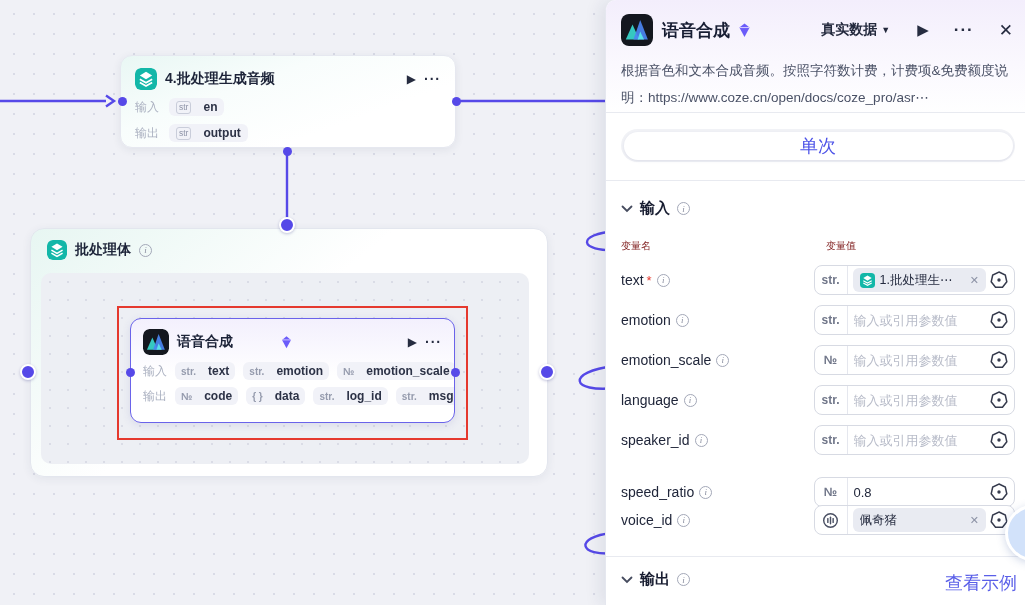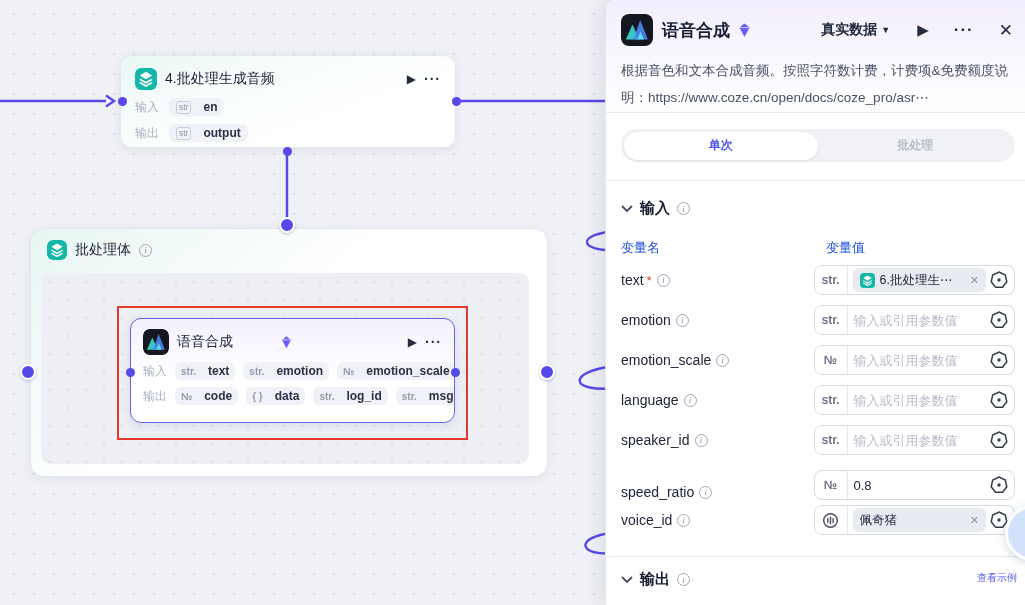--- a/index.html
+++ b/index.html
@@ -10,21 +10,21 @@
   .canvas { position:absolute; inset:0;
     background-image: radial-gradient(#d9dbe6 1.1px, transparent 1.1px);
     background-size: 20px 20px; background-position: 4px 4px; }
   svg.edges { position:absolute; inset:0; pointer-events:none; z-index:1; }
 
   .node-card { position:absolute; background:#fff; border:1px solid #e6e8f0; border-radius:12px;
     box-shadow:0 2px 8px rgba(40,50,80,.08); z-index:2; }
   .node4 { left:120px; top:55px; width:336px; height:93px;
     background:linear-gradient(160deg,#e9f7f4 0%,#f8fdfc 35%,#ffffff 70%); }
   .node-head { display:flex; align-items:center; gap:8px; padding:12px 14px 0 14px; }
-  .node-title { font-size:14px; font-weight:normal; color:#1d2439; flex:1; white-space:nowrap; }
+  .node-title { font-size:14px; font-weight:bold; color:#1d2439; flex:1; white-space:nowrap; }
   .icon-play { font-size:12px; color:#262c40; cursor:pointer; }
   .icon-more { font-size:14px; font-weight:bold; letter-spacing:1px; color:#262c40; cursor:pointer; line-height:10px; }
   .node-row { display:flex; align-items:center; gap:10px; padding:0 14px; margin-top:8px; }
   .row-label { font-size:12px; color:#aab0c0; }
   .pill { display:inline-flex; align-items:center; gap:12px; background:#f1f2f8; border-radius:6px;
     padding:2px 7px; font-size:12px; color:#2c3246; }
   .pill .tchip { font-size:8.5px; color:#8f95a9; border:1px solid #c9cdda; border-radius:3px; padding:0 2px; line-height:11px; }
   .pill b { font-weight:bold; font-size:12px; color:#2c3246; }
   .pill .tpre { font-size:10px; color:#959bad; font-weight:bold; }
 
@@ -67,46 +67,46 @@
   .pmode { margin-left:auto; display:flex; align-items:center; gap:4px; font-size:14px; font-weight:bold; color:#23293d; cursor:pointer; }
   .pmode .caret { font-size:9px; color:#23293d; }
   .phead .icon-play { font-size:15px; margin-left:18px; }
   .phead .icon-more { font-size:17px; margin-left:16px; }
   .icon-close { font-size:17px; color:#262c40; margin-left:16px; cursor:pointer; }
   .pdesc { position:absolute; left:15px; width:394px; top:57px; font-size:13.5px; line-height:27px; color:#4a5166; }
   .divider { position:absolute; left:0; right:0; height:1px; background:#e8eaf0; }
 
   .tabs { position:absolute; left:15px; right:10px; top:129px; height:33px; background:#f1f2f6;
     border-radius:17px; display:flex; padding:2.5px; }
-  .tab { flex:1; display:flex; align-items:center; justify-content:center; font-size:12px; font-weight:bold;
+  .tab { flex:1; display:flex; align-items:center; justify-content:center; font-size:18px; font-weight:normal;
     color:#b9bdc9; border-radius:15px; cursor:pointer; }
   .tab.active { background:#fff; color:#4d53e8; box-shadow:0 1px 3px rgba(50,60,120,.10); }
 
   .sect { position:absolute; left:15px; display:flex; align-items:center; gap:7px; }
   .sect-title { font-size:15px; font-weight:bold; color:#171c30; }
-  .cols { position:absolute; left:15px; right:10px; top:239px; display:flex; font-size:13px; color:#1d4ed8; }
+  .cols { position:absolute; left:15px; right:10px; top:239px; display:flex; font-size:10px; color:#7f1d1d; }
   .col-val { position:absolute; left:205px; }
 
   .prow { position:absolute; left:15px; right:10px; height:40px; display:flex; align-items:center; }
   .plabel { width:193px; display:flex; align-items:center; gap:5px; font-size:14px; color:#20263a; }
   .req { color:#e5392e; font-size:13px; margin-left:-2px; }
   .pfield { width:202px; height:30px; border:1px solid #d7dae3; border-radius:8px; background:#fff;
     display:flex; align-items:center; overflow:hidden; }
   .fprefix { width:33px; flex:none; align-self:stretch; display:flex; align-items:center; justify-content:center;
     border-right:1px solid #e5e7ee; font-size:12px; font-weight:bold; color:#707689; }
   .fph { flex:1; border:none; outline:none; min-width:0; padding:0 6px; font-size:13px; color:#2a3040;
     font-family:"Liberation Sans",sans-serif; background:transparent; }
   .fph::placeholder { color:#b8bcc9; }
   .hexbtn { flex:none; margin:0 6px 0 4px; cursor:pointer; display:flex; }
   .vtag { display:flex; align-items:center; gap:5px; background:#e9ebf2; border-radius:6px; height:24px;
     padding:0 7px; margin-left:5px; font-size:12.5px; color:#252b3f; flex:1; min-width:0; }
   .vtag .ttxt { flex:1; white-space:nowrap; overflow:hidden; }
   .tag-x { color:#8d93a6; font-size:11px; cursor:pointer; flex:none; }
 
-  .out-link { position:absolute; right:8px; font-size:10px; color:#5a5fe8; cursor:pointer; }
+  .out-link { position:absolute; right:8px; font-size:18px; color:#5a5fe8; cursor:pointer; }
   .float-btn { position:absolute; left:399px; top:505px; width:56px; height:56px; border-radius:50%;
     background:#d2e2fa; border:3px solid #fff; box-shadow:0 2px 8px rgba(60,90,160,.25); z-index:13; }
 </style>
 </head>
 <body>
 
 <div class="canvas">
 
   <svg class="edges" width="1025" height="605">
     <g stroke="#5649e8" stroke-width="2.4" fill="none">
@@ -255,21 +255,20 @@
     <span class="icon-play">▶</span>
     <span class="icon-more">···</span>
     <span class="icon-close">✕</span>
   </div>
 
   <div class="pdesc">根据音色和文本合成音频。按照字符数计费，计费项&amp;免费额度说明：https://www.coze.cn/open/docs/coze_pro/asr⋯</div>
   <div class="divider" style="top:112px;"></div>
 
   <div class="tabs">
     <div class="tab active">单次</div>
-    <div class="tab">批处理</div>
   </div>
   <div class="divider" style="top:180px;"></div>
 
   <div class="sect" style="top:199px;">
     <svg width="12" height="8" viewBox="0 0 12 8">
       <polyline points="1.5,1.5 6,6 10.5,1.5" stroke="#454b5e" stroke-width="1.8" fill="none" stroke-linecap="round"></polyline>
     </svg>
     <span class="sect-title">输入</span>
     <span class="info">i</span>
   </div>
@@ -287,21 +286,21 @@
     </div>
     <div class="pfield">
       <span class="fprefix">str.</span>
       <span class="vtag">
         <svg width="15" height="15" viewBox="0 0 20 20" style="flex:none;">
           <rect width="20" height="20" rx="5" fill="#13b7a8"></rect>
           <path d="M10 3.4 L15.6 6.8 L10 10.2 L4.4 6.8 Z" fill="#fff"></path>
           <path d="M4.4 10.2 L10 13.4 L15.6 10.2" stroke="#fff" stroke-width="1.5" fill="none"></path>
           <path d="M4.4 13.2 L10 16.4 L15.6 13.2" stroke="#fff" stroke-width="1.5" fill="none"></path>
         </svg>
-        <span class="ttxt">6.批处理生⋯</span>
+        <span class="ttxt">1.批处理生⋯</span>
         <span class="tag-x">✕</span>
       </span>
       <span class="hexbtn">
         <svg width="18" height="18" viewBox="0 0 18 18">
             <polygon points="9,1 15.3,4 16.8,10.8 12.5,16.2 5.5,16.2 1.2,10.8 2.7,4" fill="none" stroke="#363b4d" stroke-width="1.5"></polygon>
             <circle cx="9" cy="9" r="1.7" fill="#363b4d"></circle>
           </svg>
       </span>
     </div>
   </div>
@@ -367,21 +366,21 @@
       <input class="fph" placeholder="输入或引用参数值" style="">
       <span class="hexbtn">
         <svg width="18" height="18" viewBox="0 0 18 18">
             <polygon points="9,1 15.3,4 16.8,10.8 12.5,16.2 5.5,16.2 1.2,10.8 2.7,4" fill="none" stroke="#363b4d" stroke-width="1.5"></polygon>
             <circle cx="9" cy="9" r="1.7" fill="#363b4d"></circle>
           </svg>
       </span>
     </div>
   </div>
 
-  <div class="prow" style="top:460px;align-items:flex-end;">
+  <div class="prow" style="top:472px;">
     <div class="plabel">
       <span>speed_ratio</span>
       <span class="info">i</span>
     </div>
     <div class="pfield">
       <span class="fprefix">№</span>
       <input class="fph" style="color: rgb(32, 38, 58);" value="0.8">
       <span class="hexbtn">
         <svg width="18" height="18" viewBox="0 0 18 18">
             <polygon points="9,1 15.3,4 16.8,10.8 12.5,16.2 5.5,16.2 1.2,10.8 2.7,4" fill="none" stroke="#363b4d" stroke-width="1.5"></polygon>

